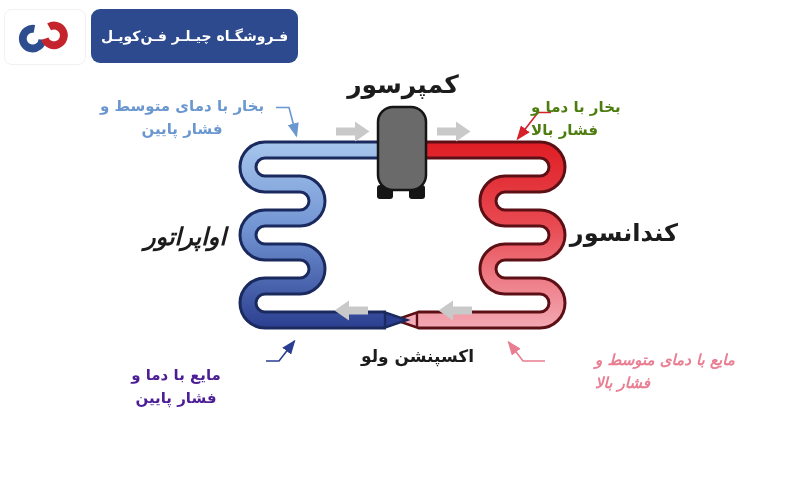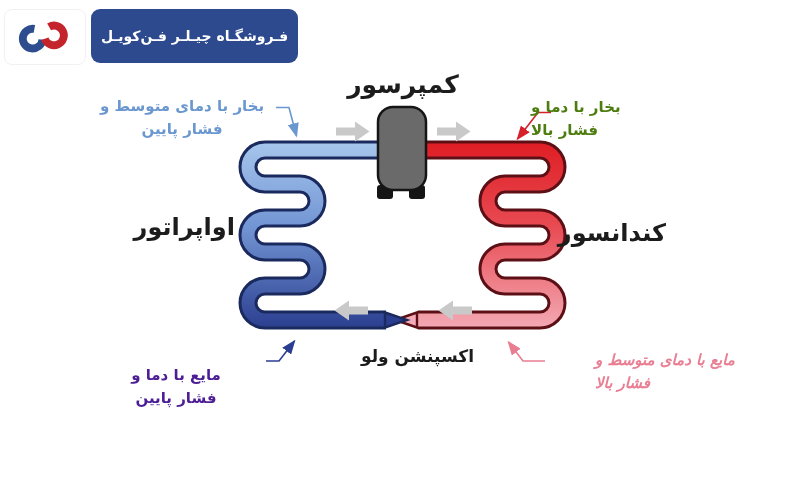--- a/index.html
+++ b/index.html
@@ -73,23 +73,23 @@
     <polygon points="472,306.5 453,306.5 453,300.5 438.5,310.5 453,320.5 453,314.5 472,314.5" fill="#c9c9c9"></polygon>
 
     <path d="M276 107.5 H289 L296.5 136" fill="none" stroke-width="1.6" marker-end="url(#mTL)" stroke="#6a97cf"></path>
     <path d="M551 112.5 H538 L517.5 139" fill="none" stroke-width="1.6" marker-end="url(#mTR)" stroke="#d6212a"></path>
     <path d="M266 361 H279 L294.5 341" fill="none" stroke-width="1.6" marker-end="url(#mBL)" stroke="#2b3e91"></path>
     <path d="M545 361 H523 L508.5 342" fill="none" stroke-width="1.6" marker-end="url(#mBR)" stroke="#e97d92"></path>
   </svg>
 
   <div class="lbl lbl-main" style="left:343px;top:70px;width:120px;text-align:center;font-size:25px;" dir="rtl">کمپرسور</div>
 
-  <div class="lbl lbl-main" style="left:135px;top:213px;width:100px;" dir="rtl">اواپراتور</div>
+  <div class="lbl lbl-main" style="left:135px;top:223px;width:100px;text-align:center;font-style:italic;" dir="rtl">اواپراتور</div>
 
-  <div class="lbl lbl-main" style="left:564px;top:219px;width:102px;text-align:center;" dir="rtl">کندانسور</div>
+  <div class="lbl lbl-main" style="left:576px;top:219px;width:102px;text-align:center;" dir="rtl">کندانسور</div>
 
   <div class="lbl lbl-main" style="left:328px;top:346px;width:146px;text-align:right;font-size:17px;" dir="rtl">اکسپنشن ولو</div>
 
   <div class="ann" style="left: 92px; top: 95px; width: 180px; text-align: center; color: rgb(106, 151, 207);">
     <div>بخار با دمای متوسط و</div>
     <div>فشار پایین</div>
   </div>
 
   <div class="ann" style="left: 531px; top: 96px; width: 150px; text-align: left; color: #4d7c0f;">
     <div>بخار با دما و</div>

